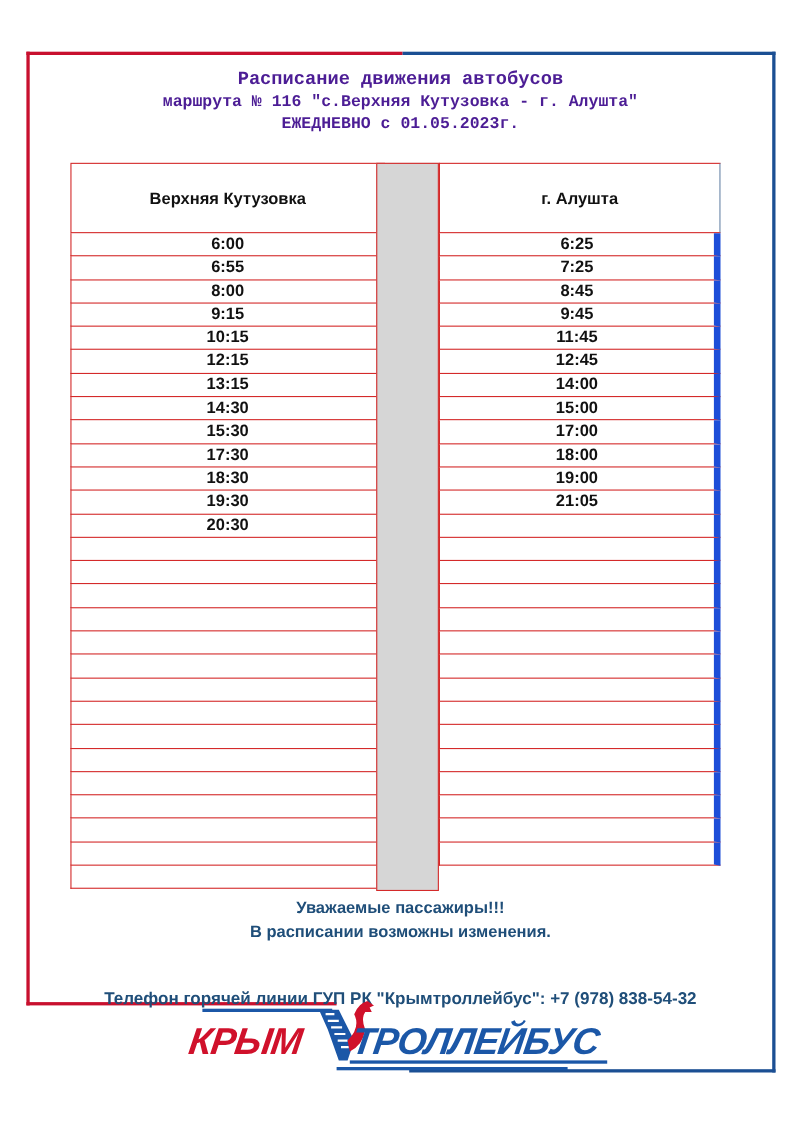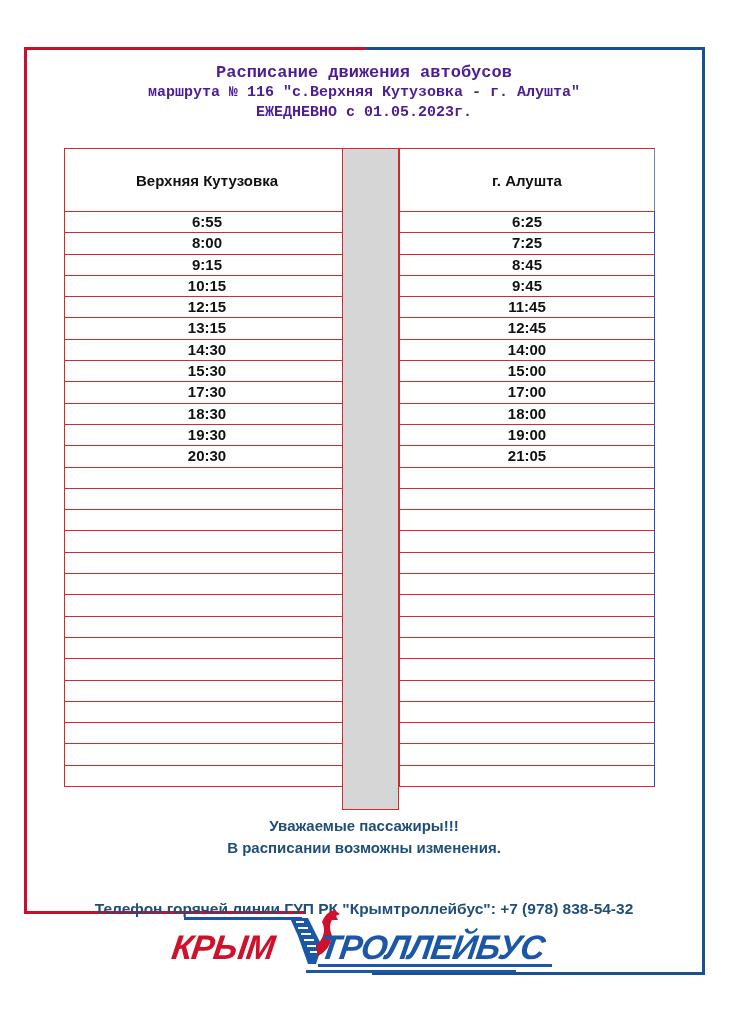--- a/index.html
+++ b/index.html
@@ -34,21 +34,21 @@
     display: flex; align-items: center; justify-content: center;
     font-weight: bold; font-size: 15px; color: #111;
   }
   .col-right .cell-head { border-right-color: #6a86a8; border-right-width: 1px; }
   .cell {
     height: 21.3px; box-sizing: border-box;
     border-left: 1.5px solid #d42a2a; border-right: 1.5px solid #d42a2a;
     border-bottom: 1.5px solid #d42a2a;
     text-align: center; font-weight: bold; font-size: 15px; line-height: 19px; color: #111;
   }
-  .col-right .cell { border-right: 1px solid #1d4ed8; }
+  .col-right .cell { border-right: 6px solid #1d4ed8; }
 
   .notice { position: absolute; left: 24px; top: 815px; width: 680px; text-align: center; color: #1f4e79; font-weight: bold; font-size: 15px; line-height: 22px; }
   .notice .phone-line { font-size: 15.5px; margin-top: 39px; }
 
   
   .logo { position: absolute; left: 170px; top: 906px; width: 390px; height: 76px; }
   .logo-text-left { position: absolute; left: 2px; top: 22px; font-size: 34px; font-weight: bold; font-style: italic; color: #d0112b; letter-spacing: -1px; font-family: "Liberation Sans", sans-serif; transform: skewX(-8deg); }
   .logo-text-right { position: absolute; left: 150px; top: 22px; font-size: 34px; font-weight: bold; font-style: italic; color: #1b57a7; letter-spacing: -1px; font-family: "Liberation Sans", sans-serif; transform: skewX(-8deg); }
   .logo-emblem { position: absolute; left: 118px; top: 0; width: 56px; height: 64px; }
   .logo-line { position: absolute; height: 3px; background: #1b57a7; }
@@ -66,20 +66,21 @@
 <div class="title-block">
   <div class="title-main">Расписание движения автобусов</div>
   <div class="title-sub">маршрута № 116 "с.Верхняя Кутузовка - г. Алушта"</div>
   <div class="title-sub">ЕЖЕДНЕВНО с 01.05.2023г.</div>
 </div>
 
 <div class="schedule">
   <div class="col col-left">
     <div class="cell-head">Верхняя Кутузовка</div>
     <div id="left-cells">
+        <div class="cell">6:00</div>
         <div class="cell">6:55</div>
         <div class="cell">8:00</div>
         <div class="cell">9:15</div>
         <div class="cell">10:15</div>
         <div class="cell">12:15</div>
         <div class="cell">13:15</div>
         <div class="cell">14:30</div>
         <div class="cell">15:30</div>
         <div class="cell">17:30</div>
         <div class="cell">18:30</div>

